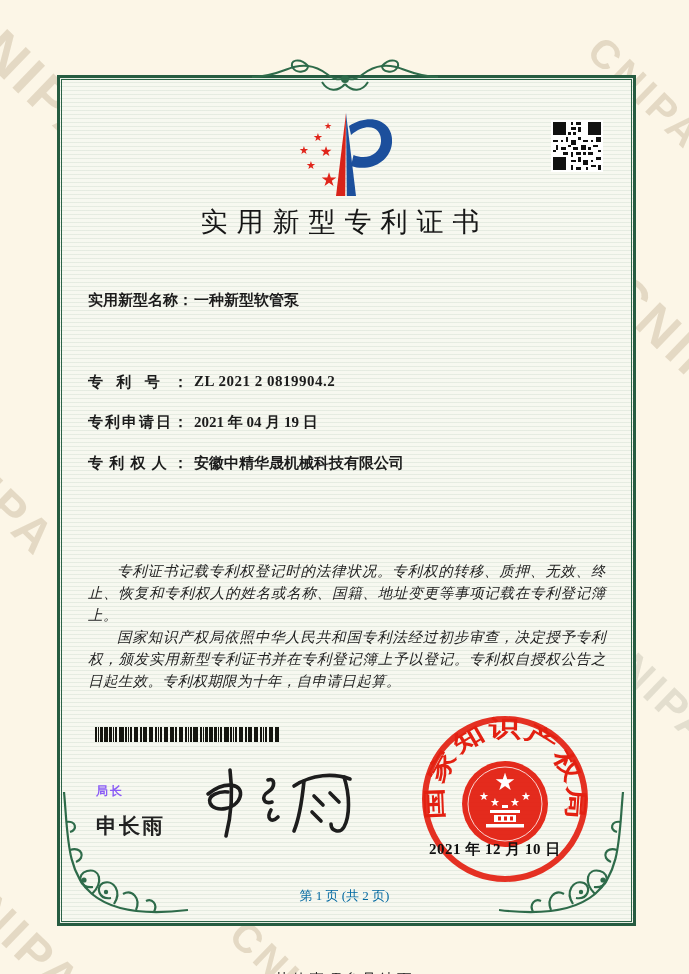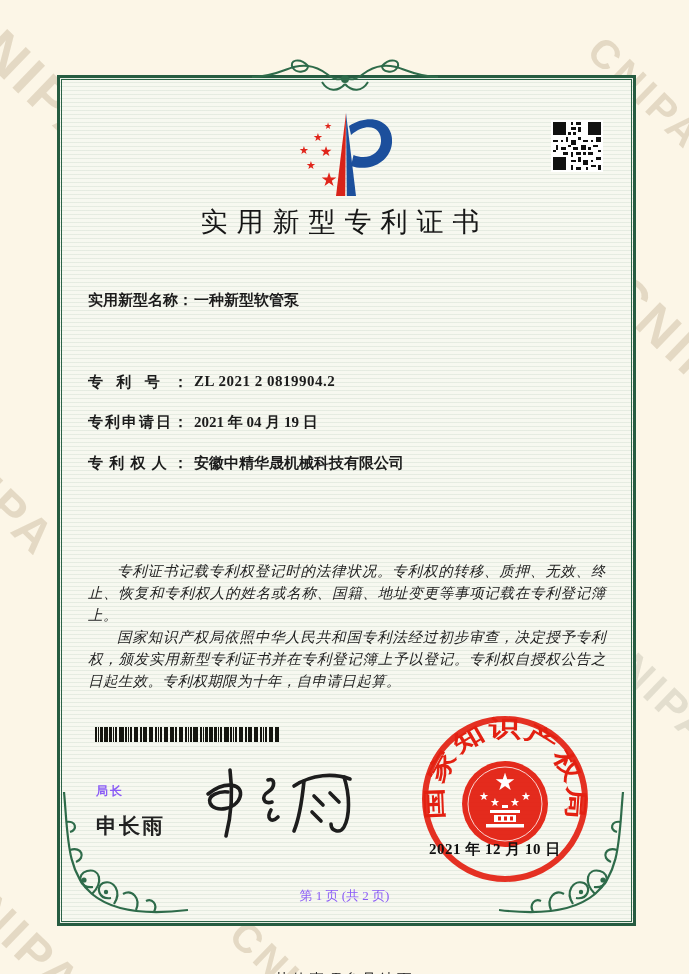--- a/index.html
+++ b/index.html
@@ -49,21 +49,21 @@
   .sig-title{position:absolute;left:96px;top:783px;font-size:12px;font-weight:700;
              font-family:"Liberation Sans",sans-serif;color:#8b5cf6;letter-spacing:2px;}
   .sig-name{position:absolute;left:96px;top:768px;font-size:21px;font-weight:700;
             font-family:"Liberation Sans",sans-serif;color:#222;letter-spacing:2px;margin-top:44px;}
   .signature{position:absolute;left:192px;top:760px;}
 
   .seal{position:absolute;left:418px;top:712px;width:174px;height:174px;}
   .seal-date{position:absolute;left:429px;top:840px;font-size:15px;font-weight:700;color:#111;
              letter-spacing:0.5px;white-space:nowrap;}
 
-  .page-num{position:absolute;left:0;right:0;top:887px;text-align:center;font-size:13px;color:#8b5cf6;}
+  .page-num{position:absolute;left:0;right:0;top:887px;text-align:center;font-size:13px;color:#0369a1;}
   .footer-note{position:absolute;left:0;right:0;top:926px;text-align:center;font-size:14.5px;
                color:#222;letter-spacing:3px;margin-top:44px;}
 
   .ornament{position:absolute;pointer-events:none;}
   .corner-right{transform:scaleX(-1);}
 </style>
 </head>
 <body>
 
 <div class="page">

